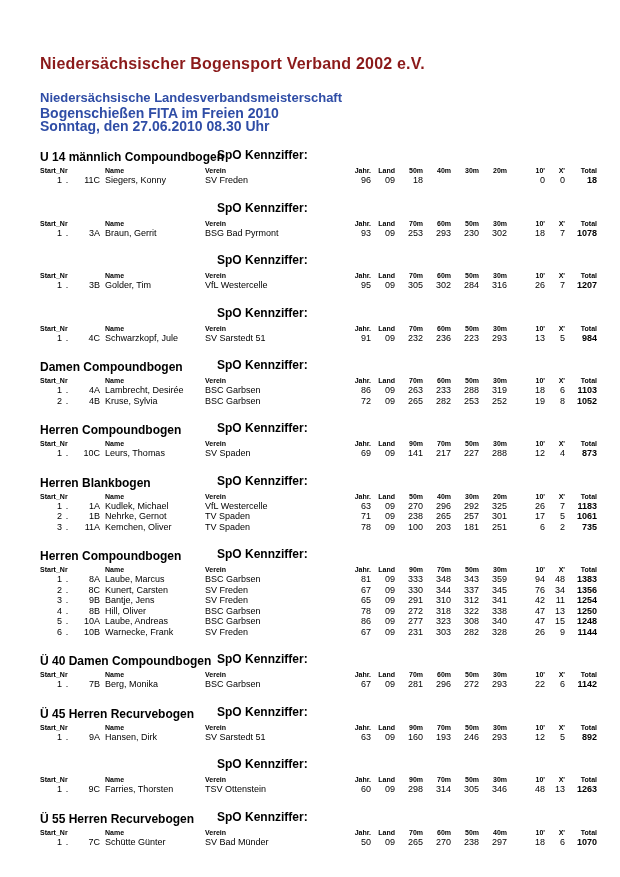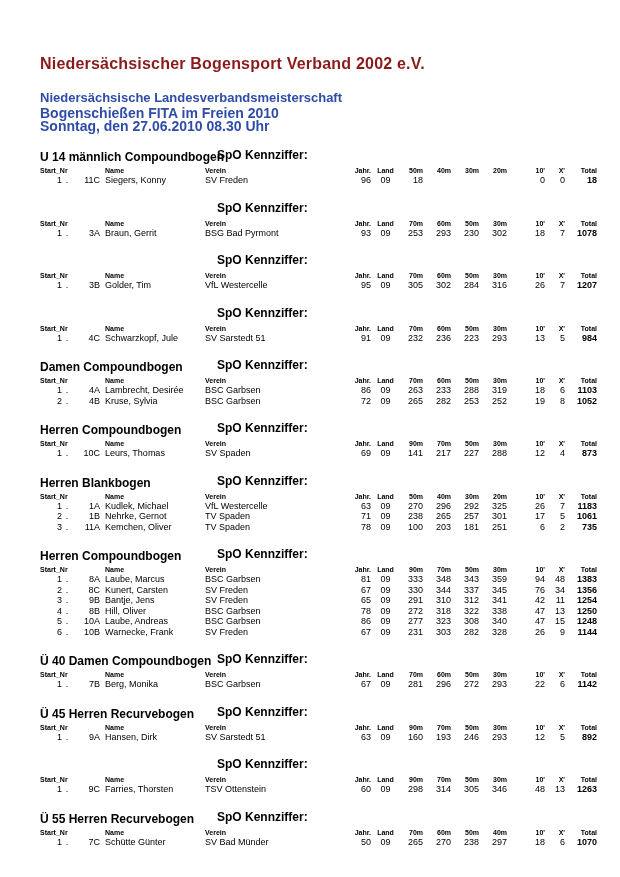--- a/index.html
+++ b/index.html
@@ -31,21 +31,21 @@
     vertical-align:bottom;white-space:nowrap;overflow:hidden;
   }
   td{
     font-size:9px;font-weight:normal;padding:0;height:10.5px;line-height:10.5px;
     vertical-align:middle;white-space:nowrap;overflow:hidden;
   }
   .c-left{text-align:left;}
   .c-right{text-align:right;}
   .c-center{text-align:center;}
   .c-pad{padding-left:5px;}
-  .c-landh{text-align:center;padding-left:5px;margin-left:41px;}
+  .c-landh{text-align:right;padding-left:5px;margin-left:41px;}
   .c-total{font-weight:bold;}
 </style>
 </head>
 <body>
 
 <div class="page">
   <header class="doc-header">
     <h1>Niedersächsischer Bogensport Verband 2002 e.V.</h1>
     <h2>Niedersächsische Landesverbandsmeisterschaft</h2>
     <h3>Bogenschießen FITA im Freien 2010</h3>

